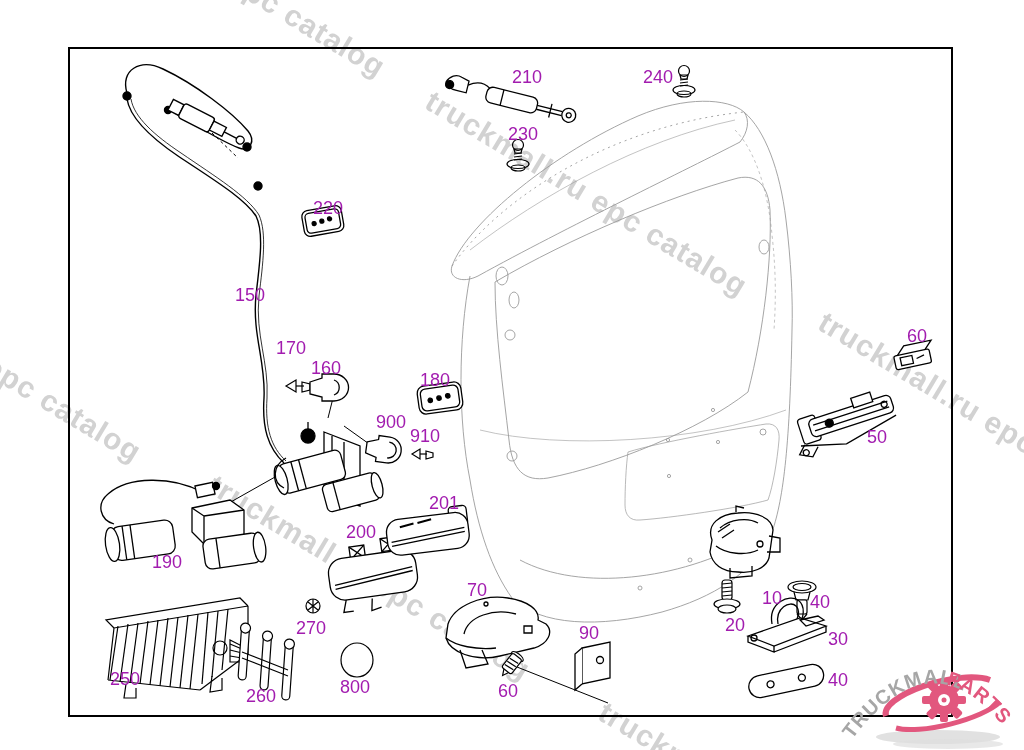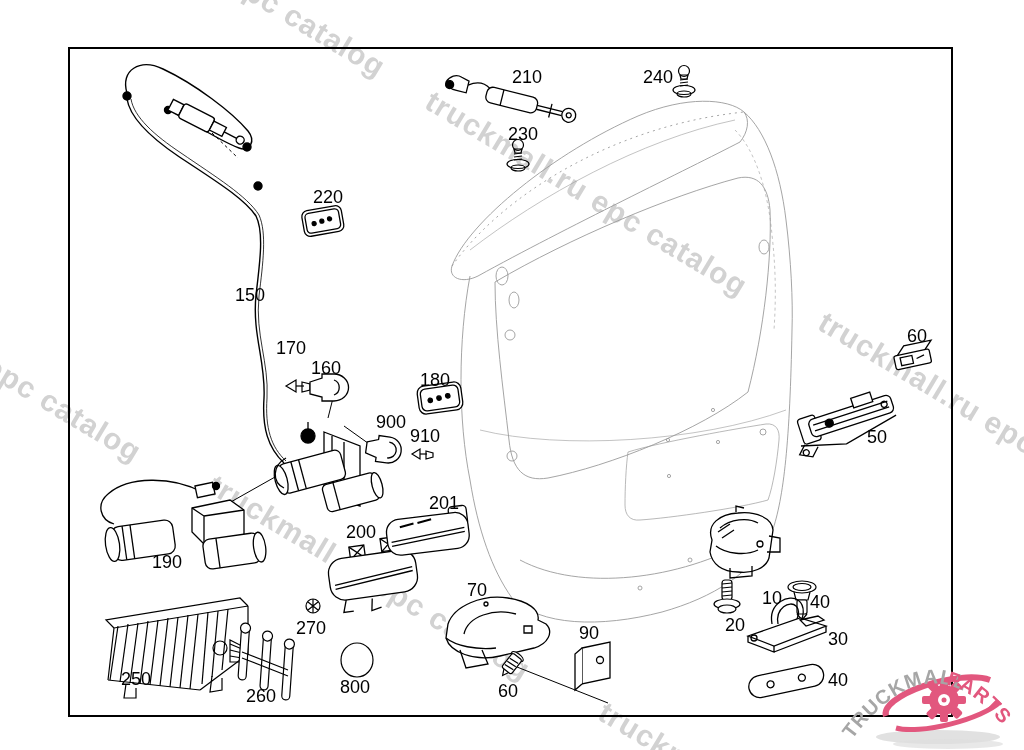--- a/index.html
+++ b/index.html
@@ -3,21 +3,21 @@
 <meta charset="utf-8">
 <style>
   html,body{margin:0;padding:0;background:#fff;}
   .stage{position:relative;width:1024px;height:750px;background:#fff;overflow:hidden;
          font-family:"Liberation Sans",sans-serif;}
   .frame{position:absolute;left:68px;top:47px;width:885px;height:670px;
          border:2px solid #000;box-sizing:border-box;}
   .wm{position:absolute;white-space:nowrap;font-weight:bold;font-size:30px;
       letter-spacing:1px;color:#d2d2d2;transform-origin:0 0;transform:rotate(31deg);
       pointer-events:none;}
-  .lbl{position:absolute;transform:translate(-50%,-50%);font-size:18px;color:#000000;
+  .lbl{position:absolute;transform:translate(-50%,-50%);font-size:18px;color:#a21caf;
        white-space:nowrap;}
   svg{position:absolute;left:0;top:0;}
   .art path,.art line,.art rect,.art ellipse,.art circle,.art polyline{vector-effect:non-scaling-stroke;}
 </style>
 </head>
 <body>
 
 <div class="stage">
 
   <div class="wm" style="left:75px;top:-135px">truckmall.ru epc catalog</div>
@@ -355,38 +355,38 @@
       <textPath href="#logoArc" startOffset="0">TRUCKMALL</textPath>
     </text>
     <text font-family="Liberation Sans, sans-serif" font-size="20" font-weight="bold" letter-spacing="1" fill="#e2577e">
       <textPath href="#logoArc" startOffset="57%">PARTS</textPath>
     </text>
   </svg>
 
   <div class="lbl" style="left:527px;top:77px">210</div>
   <div class="lbl" style="left:658px;top:77px">240</div>
   <div class="lbl" style="left:523px;top:134px">230</div>
-  <div class="lbl" style="left:328px;top:197px">220</div>
+  <div class="lbl" style="left:328px;top:208px">220</div>
   <div class="lbl" style="left:250px;top:295px">150</div>
   <div class="lbl" style="left:291px;top:348px">170</div>
   <div class="lbl" style="left:326px;top:368px">160</div>
   <div class="lbl" style="left:435px;top:380px">180</div>
   <div class="lbl" style="left:391px;top:422px">900</div>
   <div class="lbl" style="left:425px;top:436px">910</div>
   <div class="lbl" style="left:917px;top:336px">60</div>
   <div class="lbl" style="left:877px;top:437px">50</div>
   <div class="lbl" style="left:444px;top:503px">201</div>
   <div class="lbl" style="left:361px;top:532px">200</div>
   <div class="lbl" style="left:167px;top:562px">190</div>
   <div class="lbl" style="left:772px;top:598px">10</div>
   <div class="lbl" style="left:820px;top:602px">40</div>
   <div class="lbl" style="left:735px;top:625px">20</div>
   <div class="lbl" style="left:838px;top:639px">30</div>
   <div class="lbl" style="left:838px;top:680px">40</div>
   <div class="lbl" style="left:477px;top:590px">70</div>
   <div class="lbl" style="left:589px;top:633px">90</div>
   <div class="lbl" style="left:508px;top:691px">60</div>
   <div class="lbl" style="left:311px;top:628px">270</div>
-  <div class="lbl" style="left:136px;top:679px">250</div>
+  <div class="lbl" style="left:125px;top:679px">250</div>
   <div class="lbl" style="left:261px;top:696px">260</div>
   <div class="lbl" style="left:355px;top:687px">800</div>
 
 </div>
 
 </body></html>

